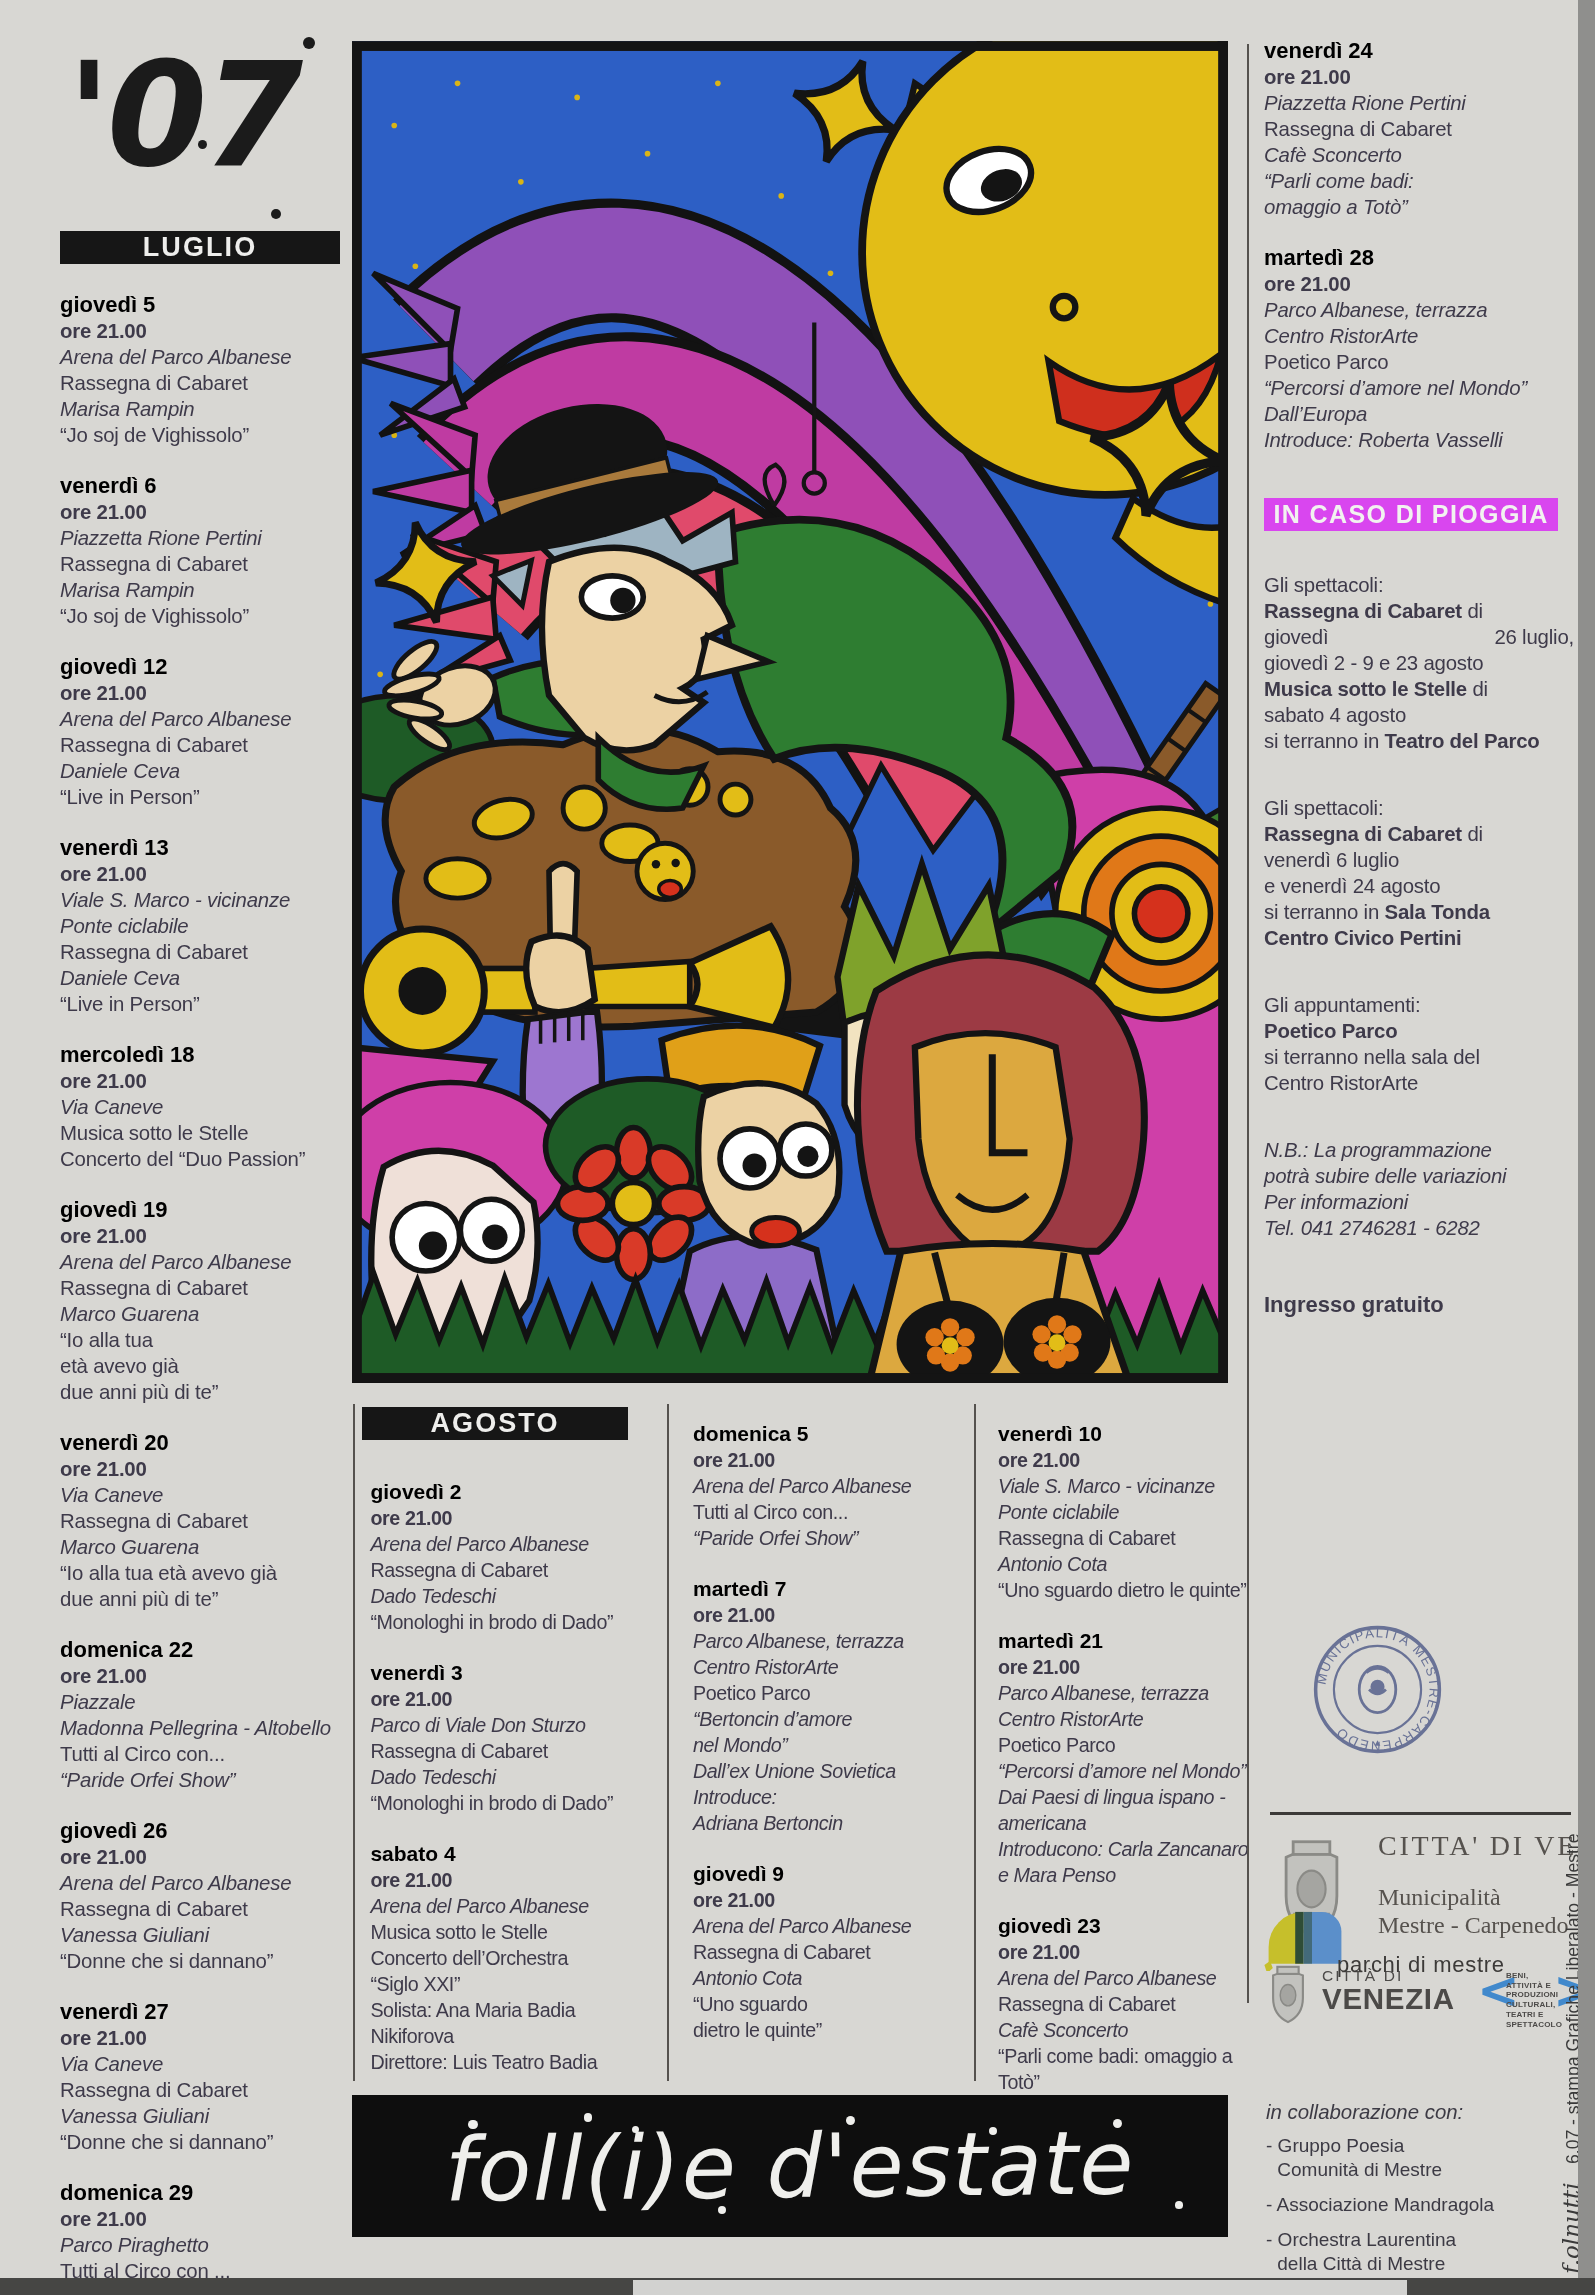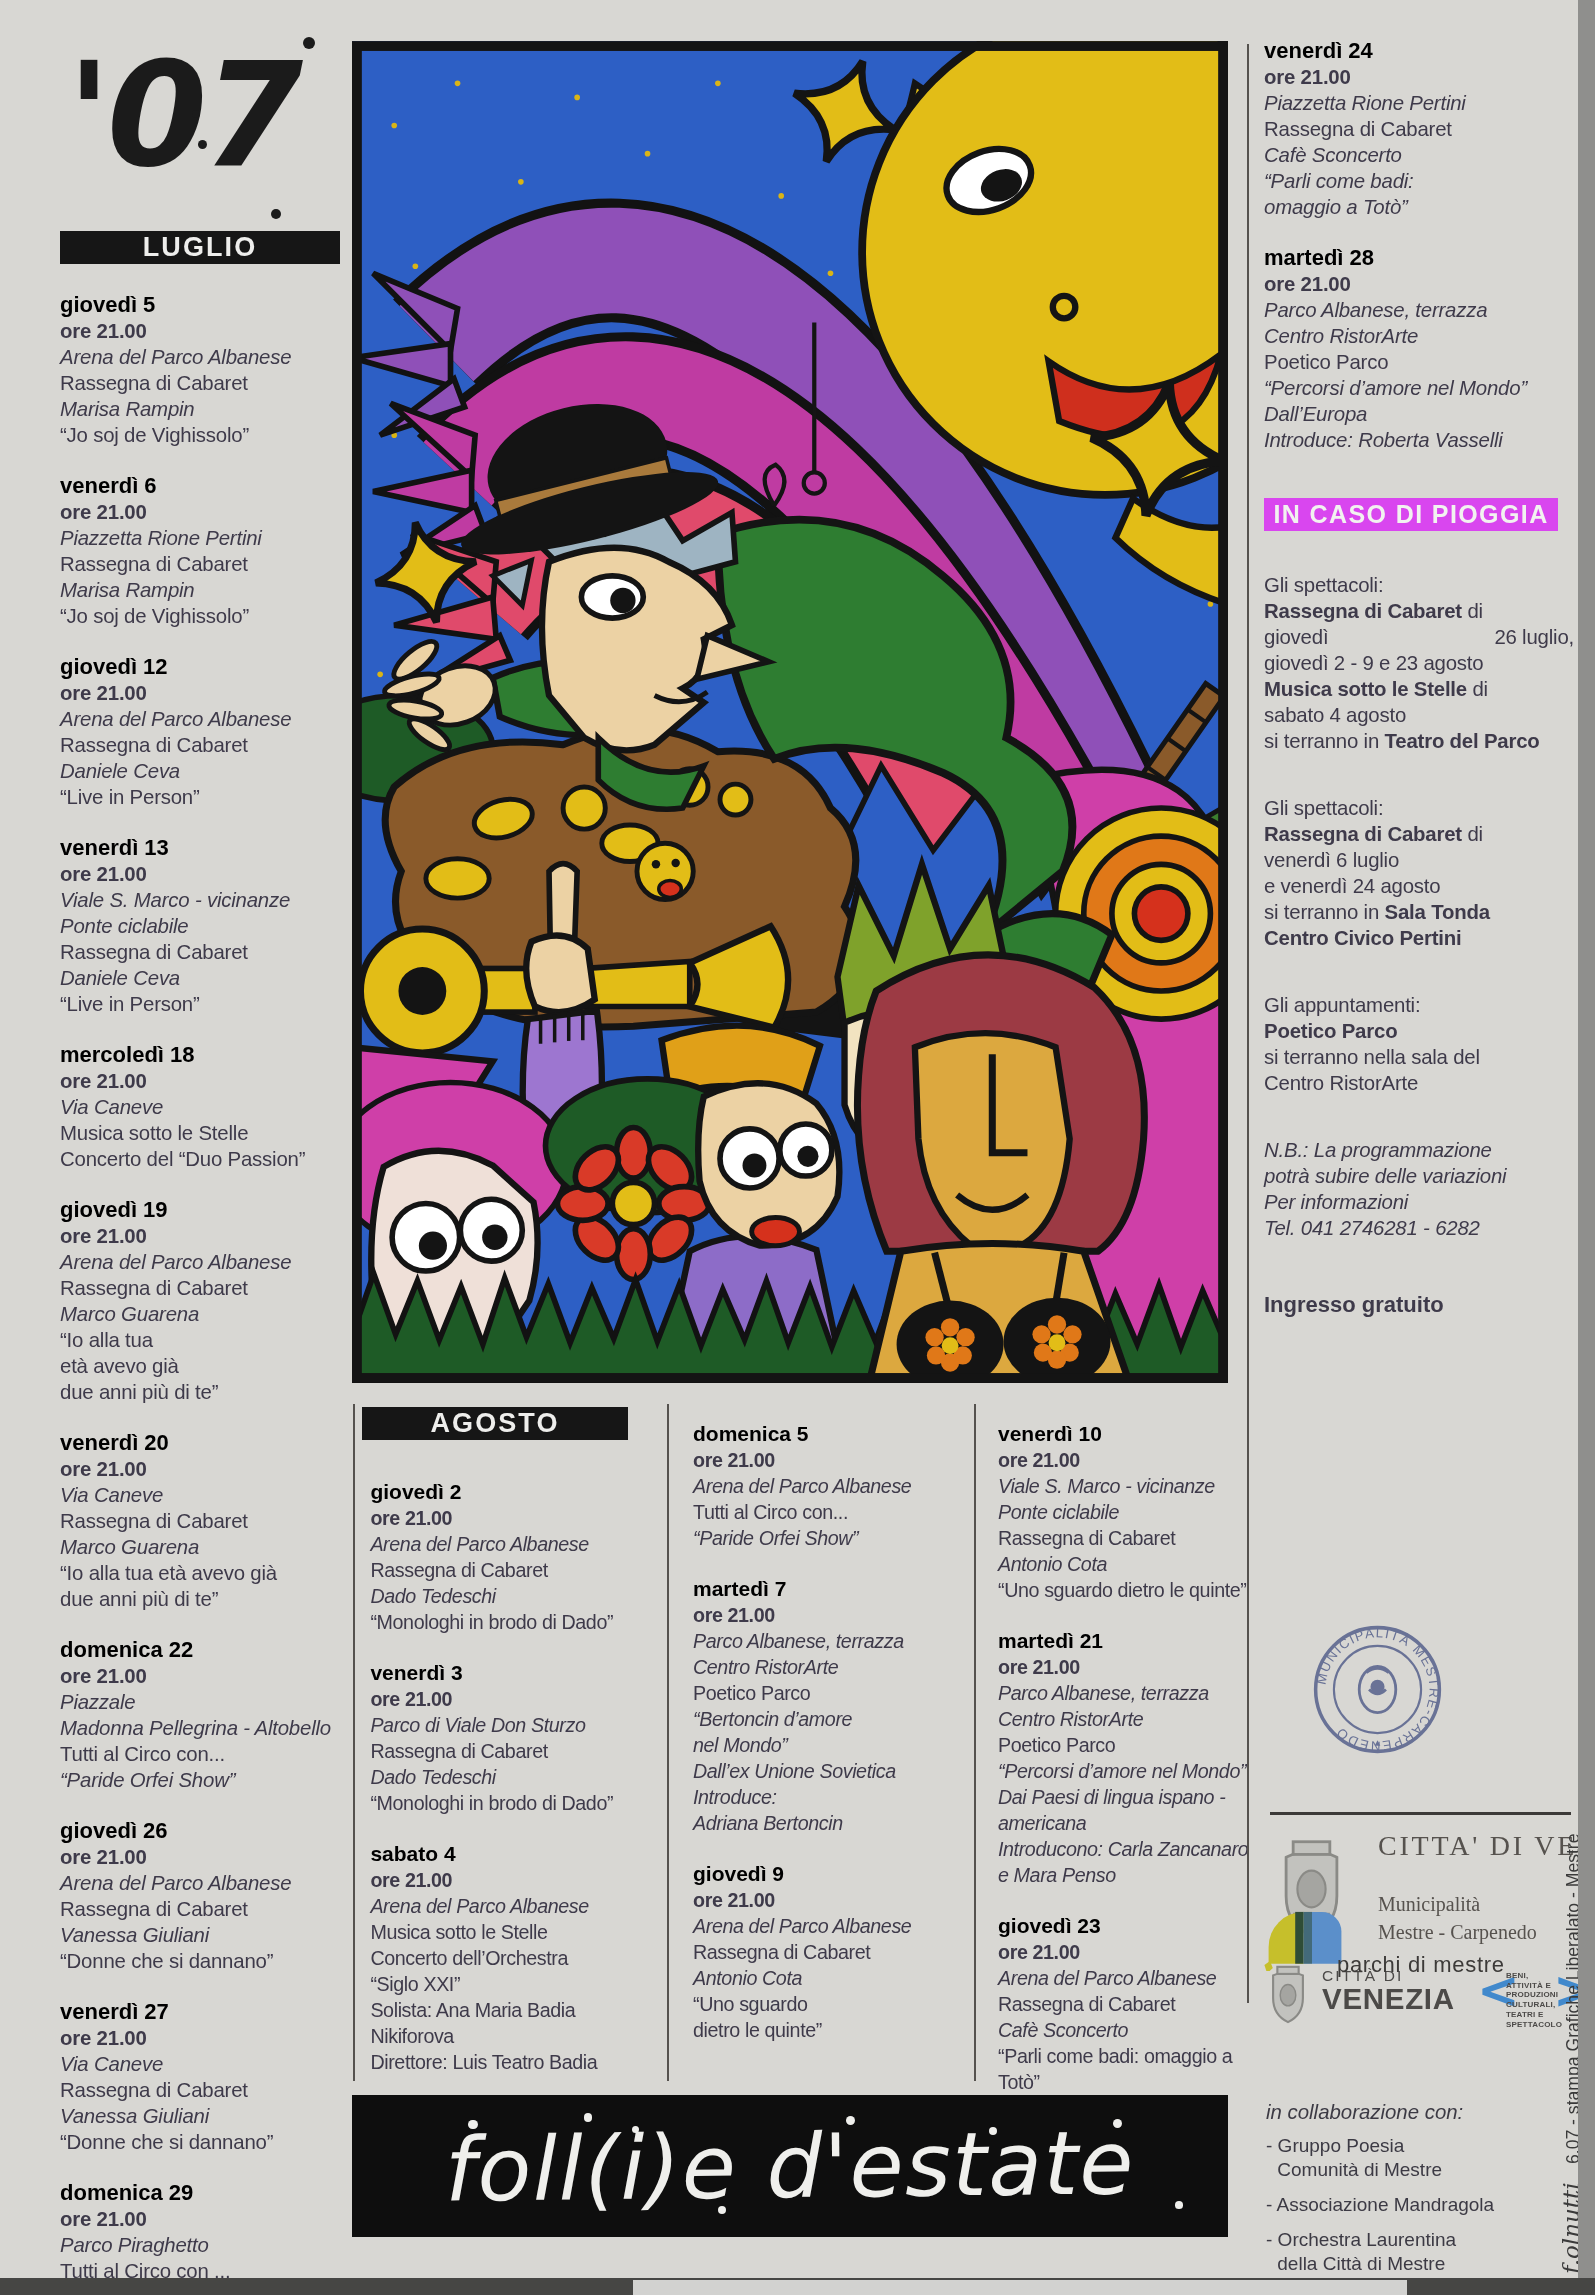--- a/index.html
+++ b/index.html
@@ -57,21 +57,21 @@
                 display:flex;align-items:center;justify-content:center}
   .brand-text{color:#efefec;font-family:"DejaVu Sans",sans-serif;font-style:italic;
               font-size:88px;letter-spacing:1.4px;transform:rotate(-.6deg)}
   .bdot{position:absolute;background:#efefec;border-radius:50%}
   
   .stamp{position:absolute;left:1310px;top:1622px;width:135px;height:135px;opacity:.85}
   .ven1{position:absolute;left:1272px;top:1830px;width:303px}
   .ven1-crest{position:absolute;left:0;top:5.6px}
   .ven1-text{margin-left:106px;font-family:"Liberation Serif",serif;color:#56524e}
   .ven1-title{font-size:28px;letter-spacing:2.8px;white-space:nowrap}
-  .ven1-sub{font-size:20px;margin-top:28px;line-height:28px}
+  .ven1-sub{font-size:24px;margin-top:21px;line-height:28px}
   .ven2{position:absolute;left:1266px;top:1961px;width:310px;height:77px}
   .ven2-crest{position:absolute;left:0;top:2.8px}
   .ven2-name{position:absolute;left:56px;top:5.6px;color:#4c4a48}
   .ven2-pre{font-size:15.5px;font-weight:normal;letter-spacing:2.1px}
   .ven2-ven{font-size:29.5px;font-weight:bold;letter-spacing:0.7px;line-height:28px}
   .chev{position:absolute;top:0;font-size:51px;font-weight:bold;color:#4189cc;font-family:"DejaVu Sans",sans-serif}
   #chev-l{left:211px}
   #chev-r{left:287px}
   .ven2-dept{position:absolute;left:240px;top:9.8px;width:55px;font-size:8px;font-weight:bold;
              color:#4c4a48;text-align:left;line-height:9.8px;letter-spacing:0.2px}

